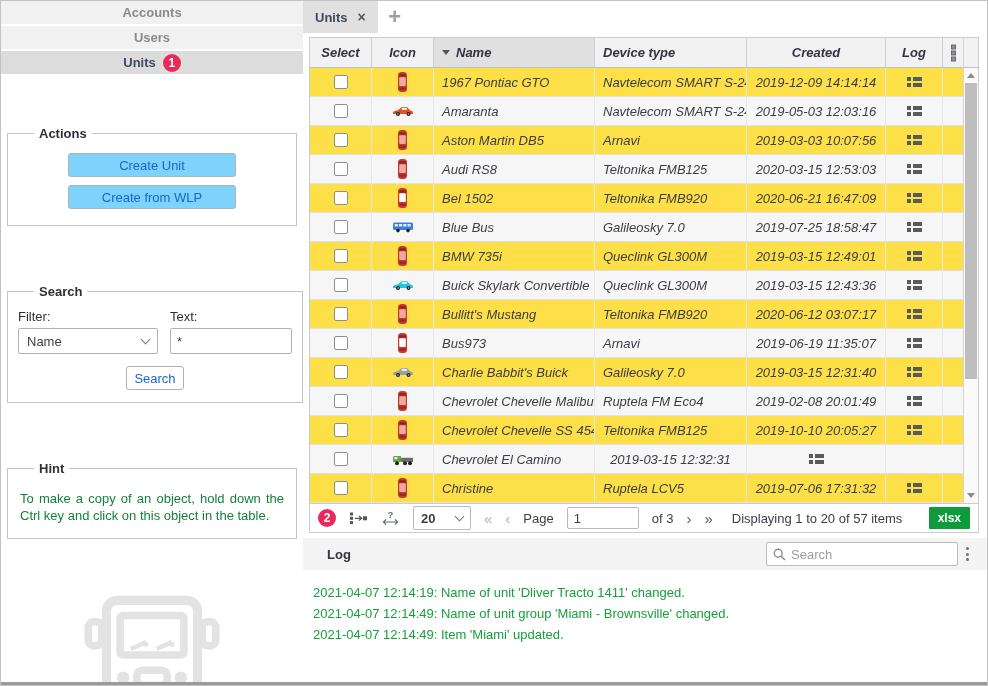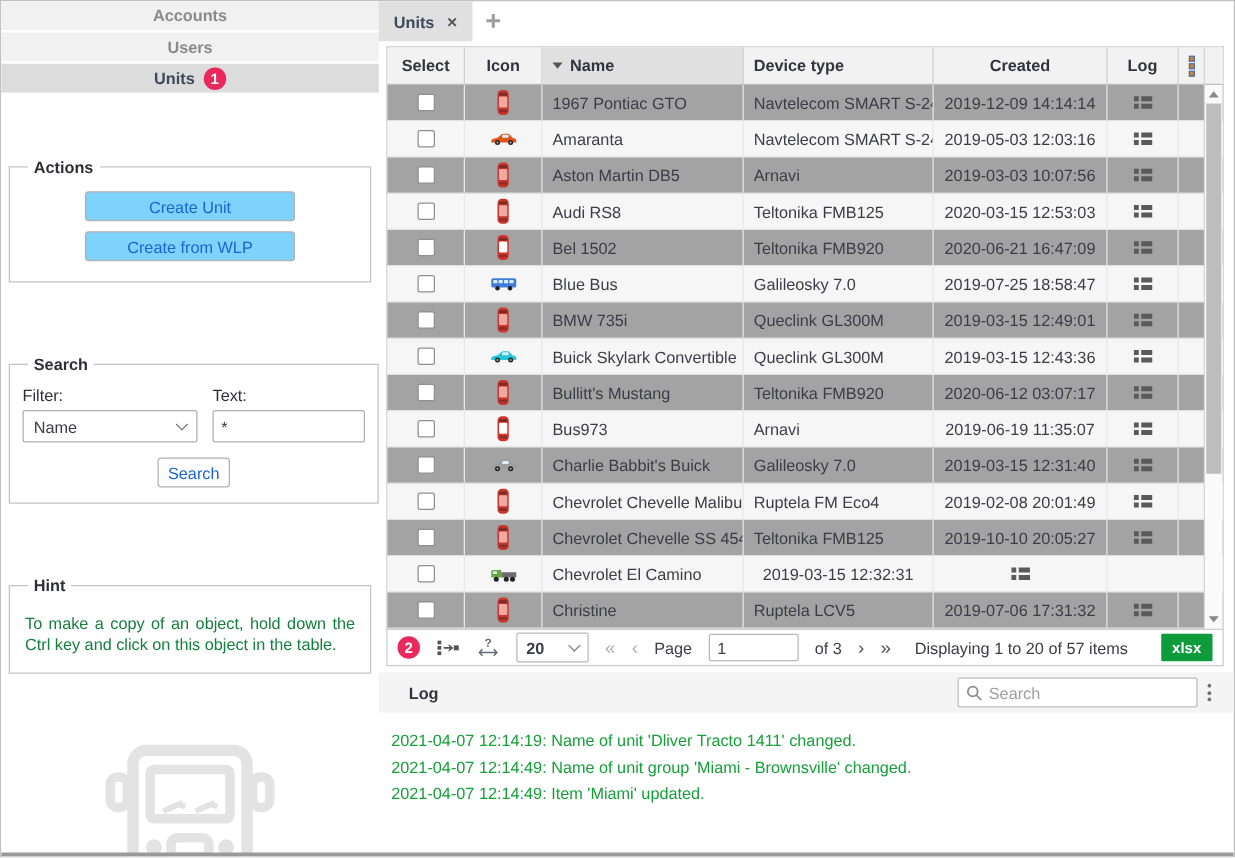--- a/index.html
+++ b/index.html
@@ -7,49 +7,49 @@
   body { font-family: "Liberation Sans", sans-serif; font-size: 13px; color:#3c3c46; }
   .app { position:relative; width:988px; height:686px; border:1px solid #c2c2c2; display:flex; overflow:hidden; background:#fff; }
 
   
   .sidebar { width:302px; display:flex; flex-direction:column; background:#fff; flex:none;gap:44px; }
   .nav-item { height:23px; margin-bottom:2px; background:#f1f1f1; display:flex; align-items:center; justify-content:center; font-weight:bold; color:#8a8a8a; cursor:pointer; position:relative; flex:none; }
   .nav-item.active { background:#dcdcdc; color:#3d4a5c; }
   .nav-item .badge { margin-left:7px; }
   .badge { min-width:18px; height:18px; border-radius:9px; background:#e9295e; color:#fff; font-weight:bold; font-size:12px; display:inline-flex; align-items:center; justify-content:center; padding:0 4px; }
   fieldset.fs { border:1px solid #c3c3c3; margin:6px 6px 8px 6px; padding:6px 10px 12px 10px; flex:none; }
-  fieldset.fs legend { font-weight:bold; color:#2f2f38; padding:0 5px; margin-left:4px; }
+  fieldset.fs legend { font-weight:bold; color:#2f2f38; padding:0 5px; margin-left:16px; }
   .btn-col { display:flex; flex-direction:column; align-items:center; gap:8px; padding:6px 0 4px; }
   .ui-btn { width:168px; height:24px; background:#7dd3fc; border:1px solid #b0b0b0; border-radius:3px; color:#1766d1; font-size:13px; font-family:inherit; cursor:pointer; }
   .search-grid { display:grid; grid-template-columns:140px 122px; column-gap:12px; row-gap:4px; padding-top:4px; }
   .search-grid label { color:#2f2f38; }
   .selectbox { height:26px; border:1px solid #b0b0b0; border-radius:2px; background:#fff; display:flex; align-items:center; padding:0 8px; justify-content:space-between; cursor:pointer; }
   .chev { width:7px; height:7px; border-right:1.6px solid #777; border-bottom:1.6px solid #777; transform:rotate(45deg); margin-top:-4px; flex:none; }
   .txt-input { height:26px; border:1px solid #b0b0b0; border-radius:2px; padding:0 6px; font-family:inherit; font-size:13px; color:#3c3c46; width:100%; }
   .search-btn-row { display:flex; justify-content:center; padding-top:12px; }
   .search-btn { width:58px; height:24px; background:#fff; border:1px solid #b0b0b0; border-radius:3px; color:#1766d1; font-size:13px; font-family:inherit; cursor:pointer; }
   .hint-text { text-align:justify; line-height:17px; color:#15803d; padding:8px 2px 2px 2px; }
   .side-spacer { flex:1; display:flex; align-items:center; justify-content:center; }
 
   
   .main { flex:1; display:flex; flex-direction:column; position:relative; }
   .tabbar { height:32px; display:flex; align-items:stretch; flex:none; }
   .tab { background:#e0e0e0; display:flex; align-items:center; padding:0 12px; gap:10px; font-weight:bold; color:#3d4a5c; cursor:pointer; }
   .tab .close { font-weight:bold; color:#555; font-size:14px; cursor:pointer; }
   .addtab { display:flex; align-items:center; justify-content:center; width:34px; color:#9e9e9e; font-size:22px; font-weight:bold; cursor:pointer; }
 
-  .tablewrap { margin:4px 0 0 6px; width:670px; flex:none; position:relative; border-top:1px solid #ccc; border-left:1px solid #ccc; border-right:1px solid #ccc; }
+  .tablewrap { margin:4px 0 0 6px; width:670px; flex:none; position:relative; border-top:1px solid #ccc; border-left:1px solid #ccc; border-right:1px solid #ccc;font-style:italic; }
   .thead { display:grid; grid-template-columns:62px 62px 161px 152px 139px 57px 22px 14px; height:30px; background:#f2f2f2; border-bottom:1px solid #bfbfbf; }
   .th { display:flex; align-items:center; justify-content:center; font-weight:bold; color:#33333f; border-right:1px solid #cfcfcf; overflow:hidden; }
   .th.left { justify-content:flex-start; padding-left:8px; }
   .th.sorted { background:#e0e0e0; }
   .th:last-child { border-right:none; }
   .sort-arrow { width:0; height:0; border-left:4px solid transparent; border-right:4px solid transparent; border-top:5px solid #555; margin-right:6px; flex:none; }
   .rows { }
-  .trow { display:grid; grid-template-columns:62px 62px 161px 152px 139px 57px 22px; height:29px; border-bottom:1px solid #e2e2e2; background:#a3a3a3; cursor:pointer; }
+  .trow { display:grid; grid-template-columns:62px 62px 161px 152px 139px 57px 22px; height:29px; border-bottom:1px solid #e2e2e2; background:#fde047; cursor:pointer; }
   .trow:nth-child(even) { background:#f6f6f6; }
   .td { display:flex; align-items:center; border-right:1px solid #e8e8e8; overflow:hidden; white-space:nowrap; color:#3c3c46; }
   .td.center { justify-content:center; }
   .td.left { padding-left:8px; }
   .td:last-child { border-right:none; }
   .cbx { width:14px; height:14px; border:1px solid #8f8f8f; border-radius:2px; background:#fff; cursor:pointer; }
   .menu-dots-col { display:flex; align-items:center; justify-content:center; }
 
   .vscroll { position:absolute; top:0; right:0; width:15px; height:100%; display:flex; flex-direction:column; border-left:1px solid #d5d5d5; }
   .vs-cap { height:30px; background:#f2f2f2; border-bottom:1px solid #bfbfbf; flex:none; }

